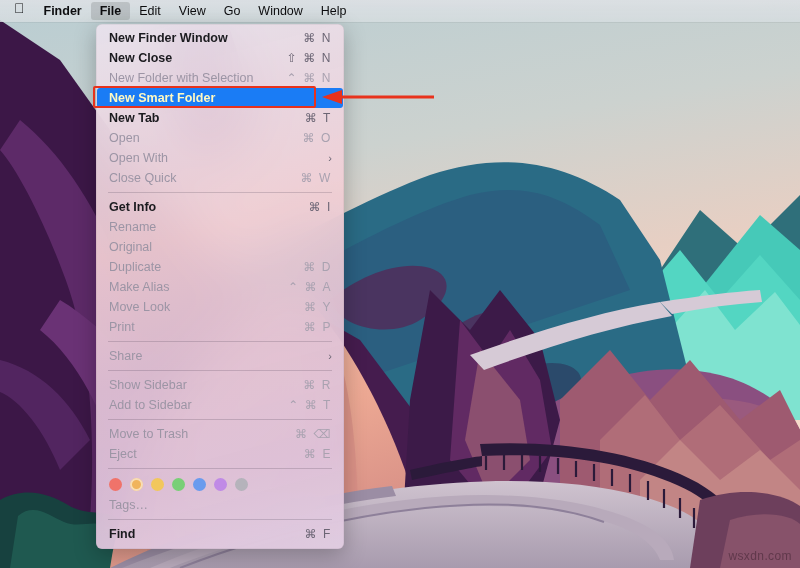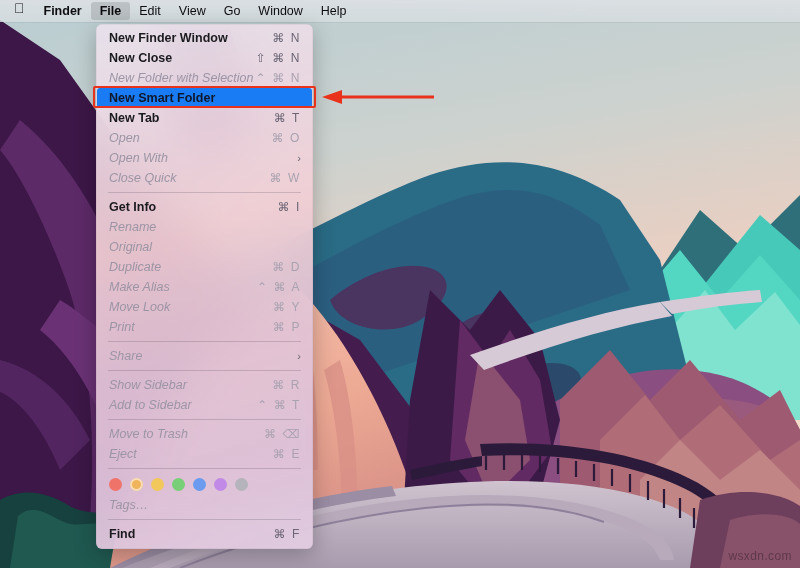--- a/index.html
+++ b/index.html
@@ -26,21 +26,21 @@
   #menubar .mb-item{
     padding:0 9px; height:18px; line-height:18px; border-radius:3px;
     white-space:nowrap; cursor:default;
   }
   #menubar .apple{ padding:0 10px 0 14px; font-size:14px; line-height:14px; position:relative; top:-1px;}
   #menubar .bold{ font-weight:bold; }
   #menubar .active{ background:rgba(0,0,0,.13);font-weight:bold; }
 
   
   #filemenu{
-    position:absolute; left:96px; top:24px; width:217px;
+    position:absolute; left:96px; top:24px; width:248px;
     padding:4px 0 5px 0;
     border-radius:6px;
     background:
       linear-gradient(165deg,
         rgba(233,226,236,.94) 0%,
         rgba(236,214,224,.93) 22%,
         rgba(241,206,212,.93) 40%,
         rgba(226,196,214,.93) 62%,
         rgba(221,194,218,.94) 82%,
         rgba(226,205,226,.95) 100%);
@@ -53,32 +53,32 @@
   .mi{
     height:20px; display:flex; align-items:center;
     padding:0 12px 0 13px; position:relative; white-space:nowrap;
   }
   .mi .lbl{ flex:1 1 auto; }
   .mi .key{
     color:#6b6574; font-size:12px; letter-spacing:1.6px;
     font-family:"Liberation Sans", sans-serif;
   }
   .mi.bold .lbl{ font-weight:bold; }
-  .mi.dim .lbl{ color:#9c95a5;font-style:italic; }
+  .mi.dim .lbl{ color:#9c95a5; }
   .mi.dim .key{ color:#a9a2b0; }
   .mi .chev{ color:#6b6574; font-size:11px; }
   .sep{ height:1px; margin:4px 12px 4px 12px; background:rgba(60,50,70,.20); }
 
   
   .mi.sel{
     background:#1a7cf5;
     margin:0 1px; border-radius:3px;
     padding:0 11px 0 12px;
   }
-  .mi.sel .lbl{ color:#0f172a; font-weight:bold; }
+  .mi.sel .lbl{ color:#fef9c3; font-weight:bold; }
 
   
   #redbox{
     position:absolute; left:93px; top:86px; width:223px; height:22px;
     border:2px solid #e8321c; border-radius:2px; z-index:60; pointer-events:none;
   }
   
   #arrow{ position:absolute; left:318px; top:89px; width:118px; height:16px; z-index:60; }
 
   

